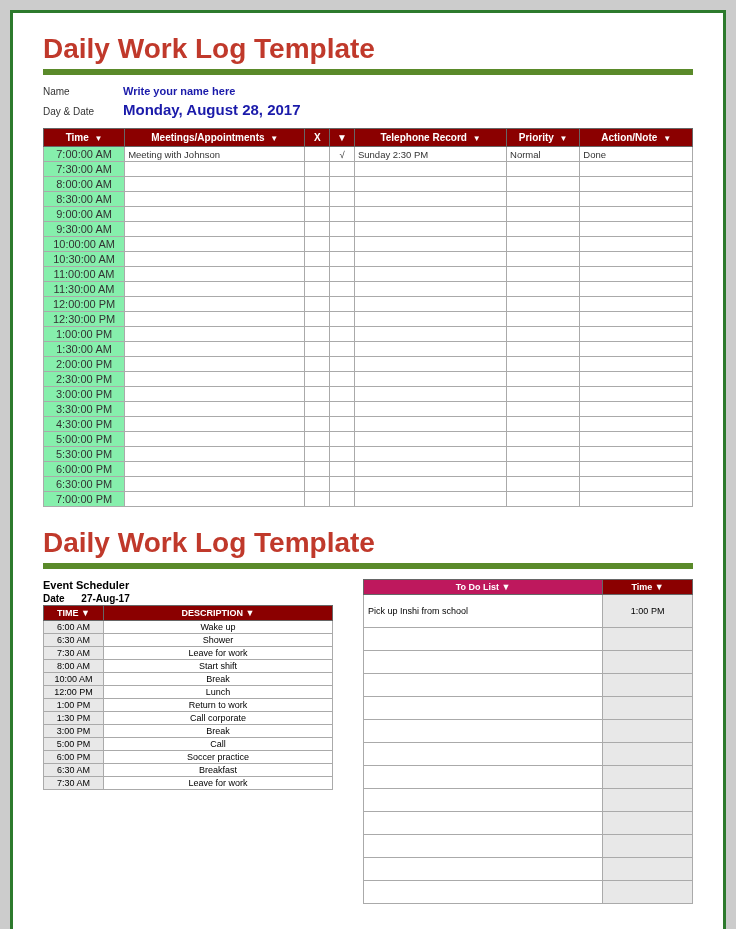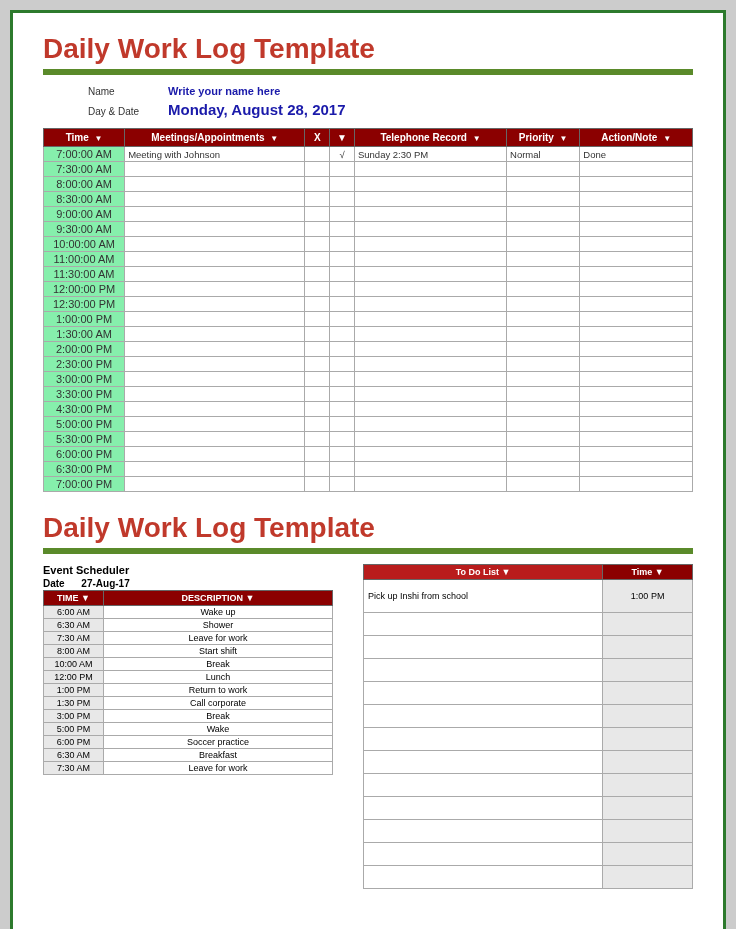--- a/index.html
+++ b/index.html
@@ -27,21 +27,21 @@
       font-weight: bold;
       color: #c0392b;
       font-family: Arial, sans-serif;
       margin-bottom: 4px;
     }
     .green-bar {
       height: 6px;
       background: #5a8a2a;
       margin-bottom: 10px;
     }
-    .meta-table { margin-bottom: 10px; margin-left: 45px; }
+    .meta-table { margin-bottom: 10px; }
     .meta-row { display: flex; align-items: baseline; margin-bottom: 4px; }
     .meta-label { width: 80px; font-size: 10px; color: #333; }
     .meta-value { font-size: 11px; font-weight: bold; color: #1a1aaa; }
     .meta-value.large { font-size: 15px; font-weight: bold; color: #1a1aaa; }
 
     
     .schedule-table {
       width: 100%;
       border-collapse: collapse;
       font-size: 10px;
@@ -117,21 +117,21 @@
     }
     .es-time-cell { text-align: center; background: #e8e8e8; width: 60px; }
     .es-desc-cell { text-align: center; }
 
     .todo-table {
       width: 100%;
       border-collapse: collapse;
       font-size: 9px;
     }
     .todo-table th {
-      background: #b91c1c;
+      background: #be185d;
       color: white;
       padding: 2px 4px;
       border: 1px solid #666;
     }
     .todo-table td {
       border: 1px solid #aaa;
       padding: 11px 4px;
       height: 13px;
       font-size: 9px;
     }
@@ -228,20 +228,29 @@
           <tr>
       <td class="time-cell">10:00:00 AM</td>
       <td></td>
       <td class="x-cell"></td>
       <td class="x-cell"></td>
       <td></td>
       <td></td>
       <td></td>
     </tr>
           <tr>
+      <td class="time-cell">10:30:00 AM</td>
+      <td></td>
+      <td class="x-cell"></td>
+      <td class="x-cell"></td>
+      <td></td>
+      <td></td>
+      <td></td>
+    </tr>
+          <tr>
       <td class="time-cell">11:00:00 AM</td>
       <td></td>
       <td class="x-cell"></td>
       <td class="x-cell"></td>
       <td></td>
       <td></td>
       <td></td>
     </tr>
           <tr>
       <td class="time-cell">11:30:00 AM</td>
@@ -434,21 +443,21 @@
               <tr>
       <td class="es-time-cell">1:30 PM</td>
       <td class="es-desc-cell">Call corporate</td>
     </tr>
               <tr>
       <td class="es-time-cell">3:00 PM</td>
       <td class="es-desc-cell">Break</td>
     </tr>
               <tr>
       <td class="es-time-cell">5:00 PM</td>
-      <td class="es-desc-cell">Wake</td>
+      <td class="es-desc-cell">Call</td>
     </tr>
               <tr>
       <td class="es-time-cell">6:00 PM</td>
       <td class="es-desc-cell">Soccer practice</td>
     </tr>
               <tr>
       <td class="es-time-cell">6:30 AM</td>
       <td class="es-desc-cell">Breakfast</td>
     </tr>
               <tr>

